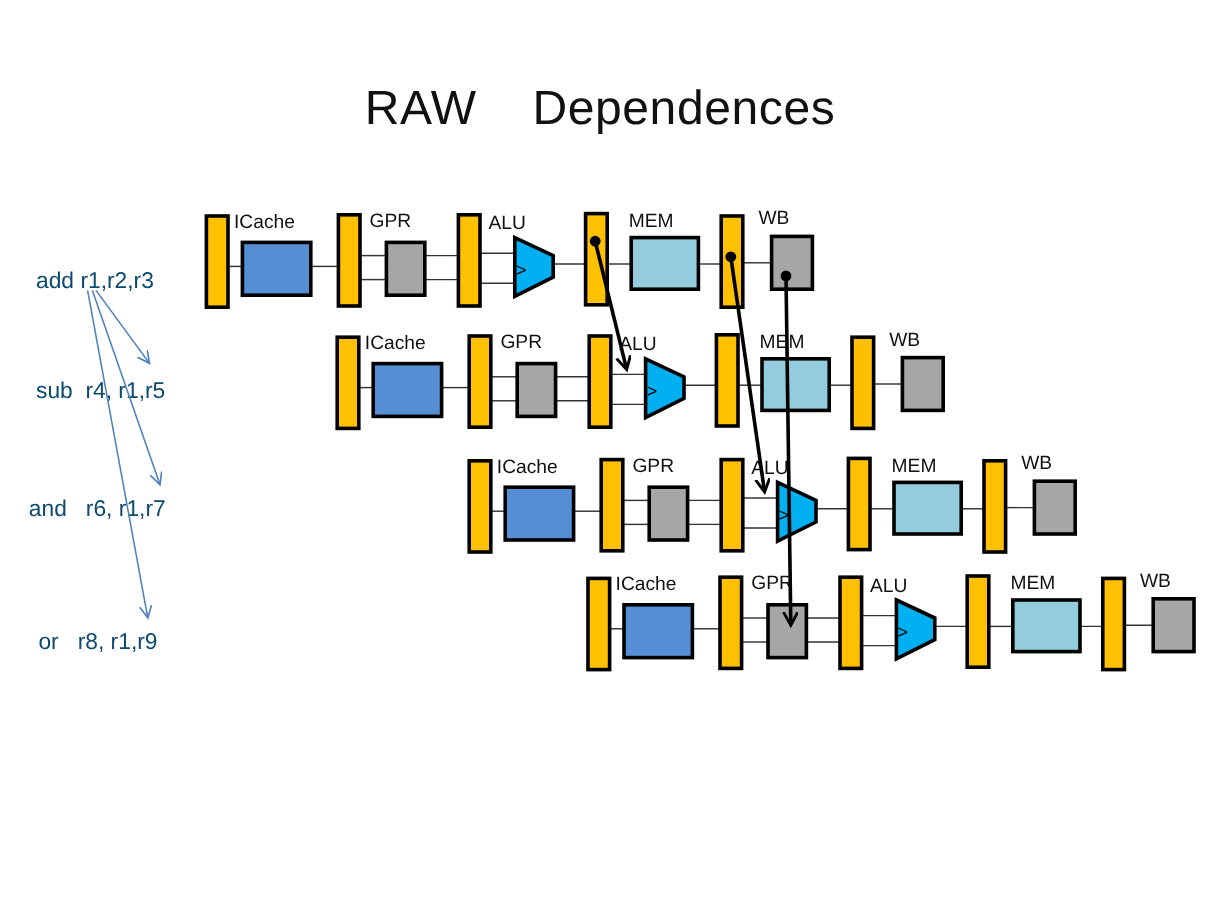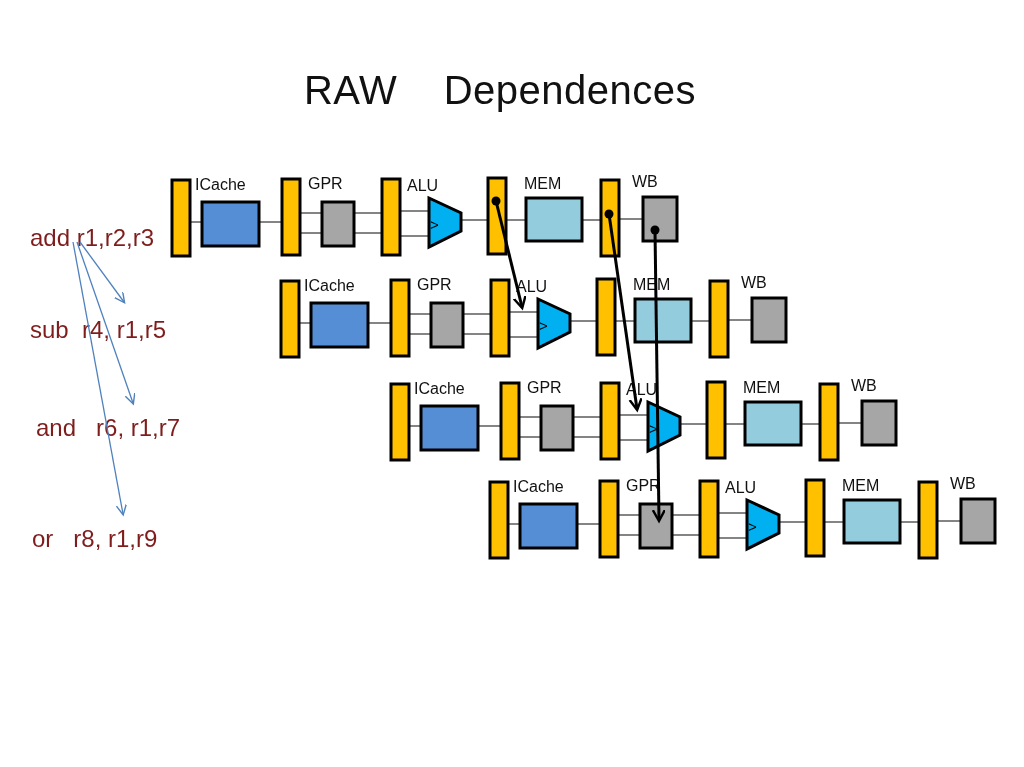--- a/index.html
+++ b/index.html
@@ -1,31 +1,31 @@
 <!DOCTYPE html>
 <html><head>
   <meta charset="utf-8">
   <style>
     html, body { margin:0; padding:0; background:#ffffff; }
     body { width:1024px; height:767px; position:relative; overflow:hidden;
            font-family:"Liberation Sans", "DejaVu Sans", sans-serif; }
     #title { position:absolute; left:0; width:1000px; top:68px; text-align:center;
              font-size:40px; color:#111; white-space:pre; letter-spacing:0.5px; }
-    .instr { position:absolute; font-size:24px; color:#7f1d1d; white-space:pre; }
+    .instr { position:absolute; font-size:19px; color:#0c4a6e; white-space:pre; }
     #diagram { position:absolute; left:0; top:0; }
     .lbl { font-family:"Liberation Sans", "DejaVu Sans", sans-serif; font-size:16px; fill:#111; }
   </style>
 </head>
 <body>
 
 <div id="title">RAW    Dependences</div>
 
 <div class="instr" style="left:30px; top:224px;">add r1,r2,r3</div>
 <div class="instr" style="left:30px; top:316px;">sub  r4, r1,r5</div>
-<div class="instr" style="left:36px; top:414px;">and   r6, r1,r7</div>
+<div class="instr" style="left:24px; top:414px;">and   r6, r1,r7</div>
 <div class="instr" style="left:32px; top:525px;">or   r8, r1,r9</div>
 
 <svg id="diagram" width="1024" height="767" xmlns="http://www.w3.org/2000/svg">
   <defs>
     <marker id="blueHead" markerWidth="14" markerHeight="14" refX="9" refY="5" orient="auto" markerUnits="userSpaceOnUse">
       <path d="M0,0 L10,5 L0,10" fill="none" stroke="#4F81BD" stroke-width="1.4"></path>
     </marker>
     <marker id="blackHead" markerWidth="16" markerHeight="16" refX="10" refY="6" orient="auto" markerUnits="userSpaceOnUse">
       <path d="M0,0 L11,6 L0,12" fill="none" stroke="#000" stroke-width="2.4"></path>
     </marker>

